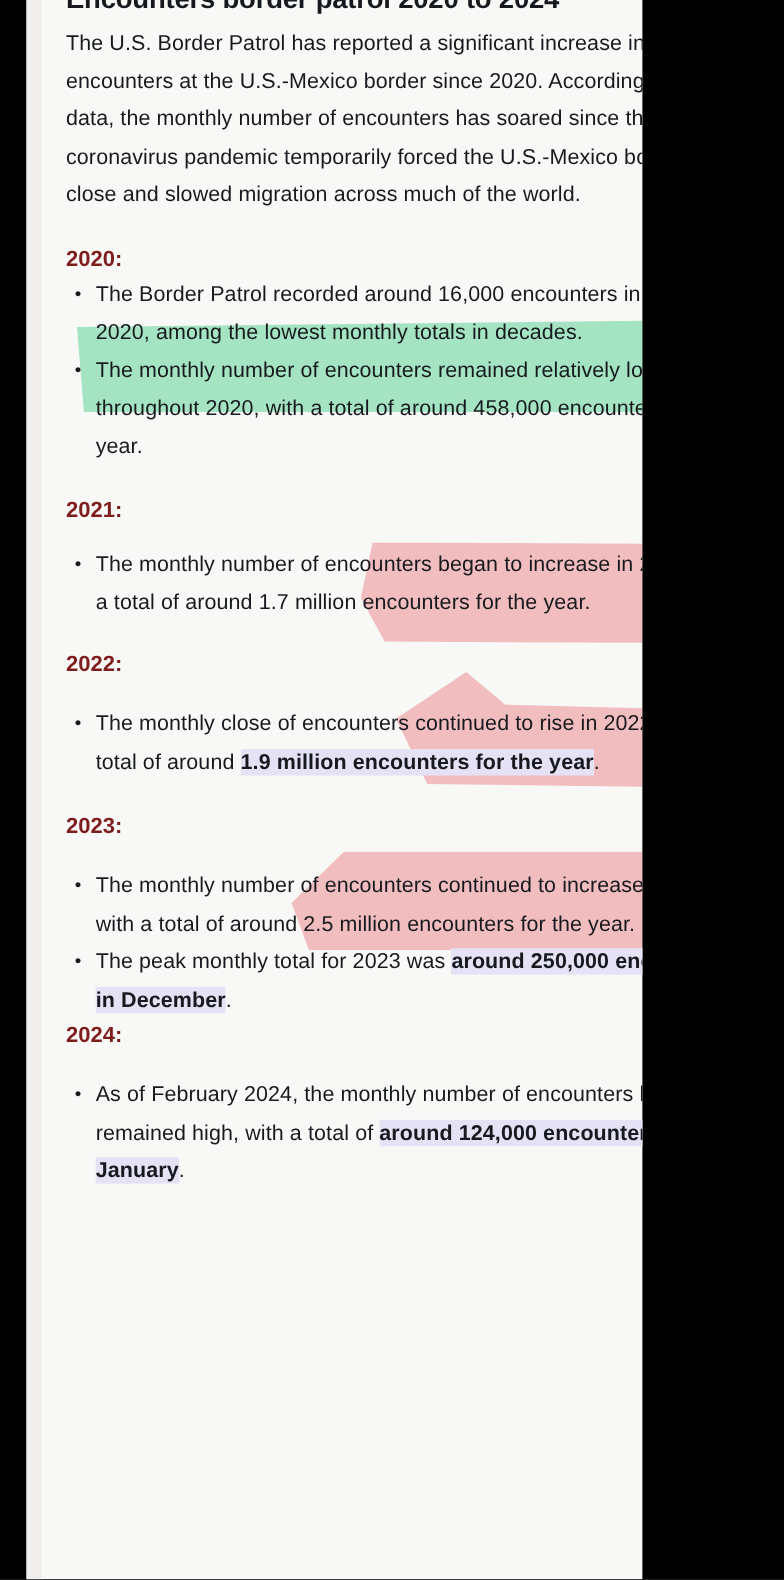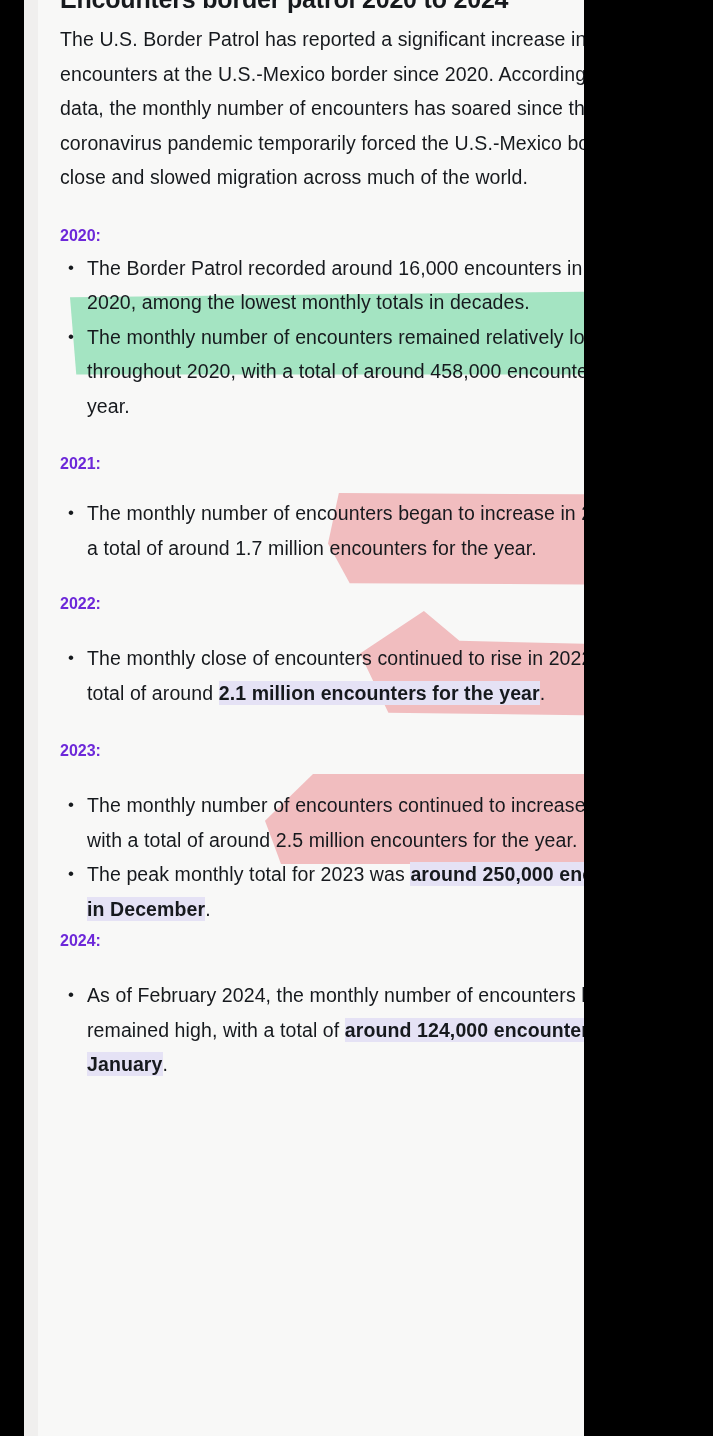--- a/index.html
+++ b/index.html
@@ -58,23 +58,23 @@
     margin: 0;
     padding: 0;
     font-size: 19.5px;
     line-height: 34.5px;
     color: #16191d;
     letter-spacing: 0.1px;
     position: relative;
     top: -12px;
   }
   h3.year {
-    font-size: 16px;
+    font-size: 20px;
     font-weight: bold;
-    color: #6d28d9;
+    color: #7f1d1d;
     margin: 0;
     padding: 0;
     line-height: 30px;
   }
   ul.bullets {
     list-style: none;
     margin: 0;
     padding: 0;
   }
   ul.bullets li {
@@ -145,21 +145,21 @@
         <div class="marker m-pink" style="left:268px; top:44px; width:362px; height:92px; clip-path: polygon(3% 0%, 100% 2%, 100% 100%, 6% 98%, 0% 55%);"></div>
         <ul class="bullets" style="margin-top:17px;">
           <li><span>The monthly number of encounters began to increase in 2021, with a total of around 1.7 million encounters for the year.</span></li>
         </ul>
       </div>
 
       <div class="sec" style="margin-top:24px;">
         <h3 class="year">2022:</h3>
         <div class="marker m-pink" style="left:300px; top:22px; width:355px; height:106px; clip-path: polygon(18% 0%, 28% 28%, 100% 34%, 99% 100%, 8% 96%, 0% 40%);"></div>
         <ul class="bullets" style="margin-top:22px;">
-          <li><span>The monthly close of encounters continued to rise in 2022, with a total of around </span><span class="b hl-purple">2.1 million encounters for the year</span><span>.</span></li>
+          <li><span>The monthly close of encounters continued to rise in 2022, with a total of around </span><span class="b hl-purple">1.9 million encounters for the year</span><span>.</span></li>
         </ul>
       </div>
 
       <div class="sec" style="margin-top:26px;">
         <h3 class="year">2023:</h3>
         <div class="marker m-pink" style="left:205px; top:38px; width:400px; height:90px; clip-path: polygon(12% 0%, 100% 0%, 100% 100%, 4% 100%, 0% 52%);"></div>
         <ul class="bullets" style="margin-top:22px;">
           <li><span>The monthly number of encounters continued to increase in 2023, with a total of around 2.5 million encounters for the year.</span></li>
           <li><span>The peak monthly total for 2023 was </span><span class="b hl-purple">around 250,000 encounters in December</span><span>.</span></li>
         </ul>

